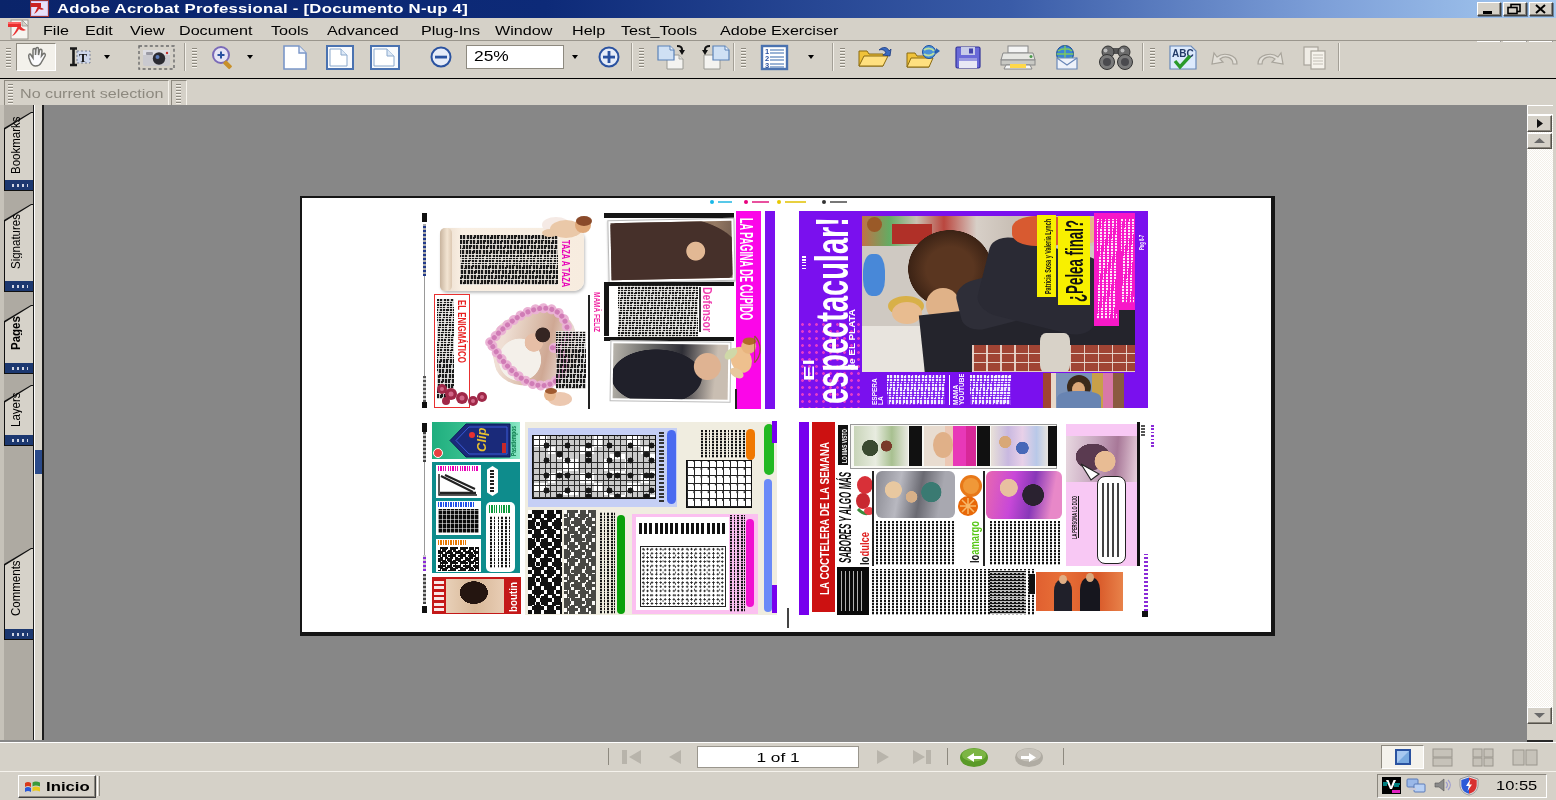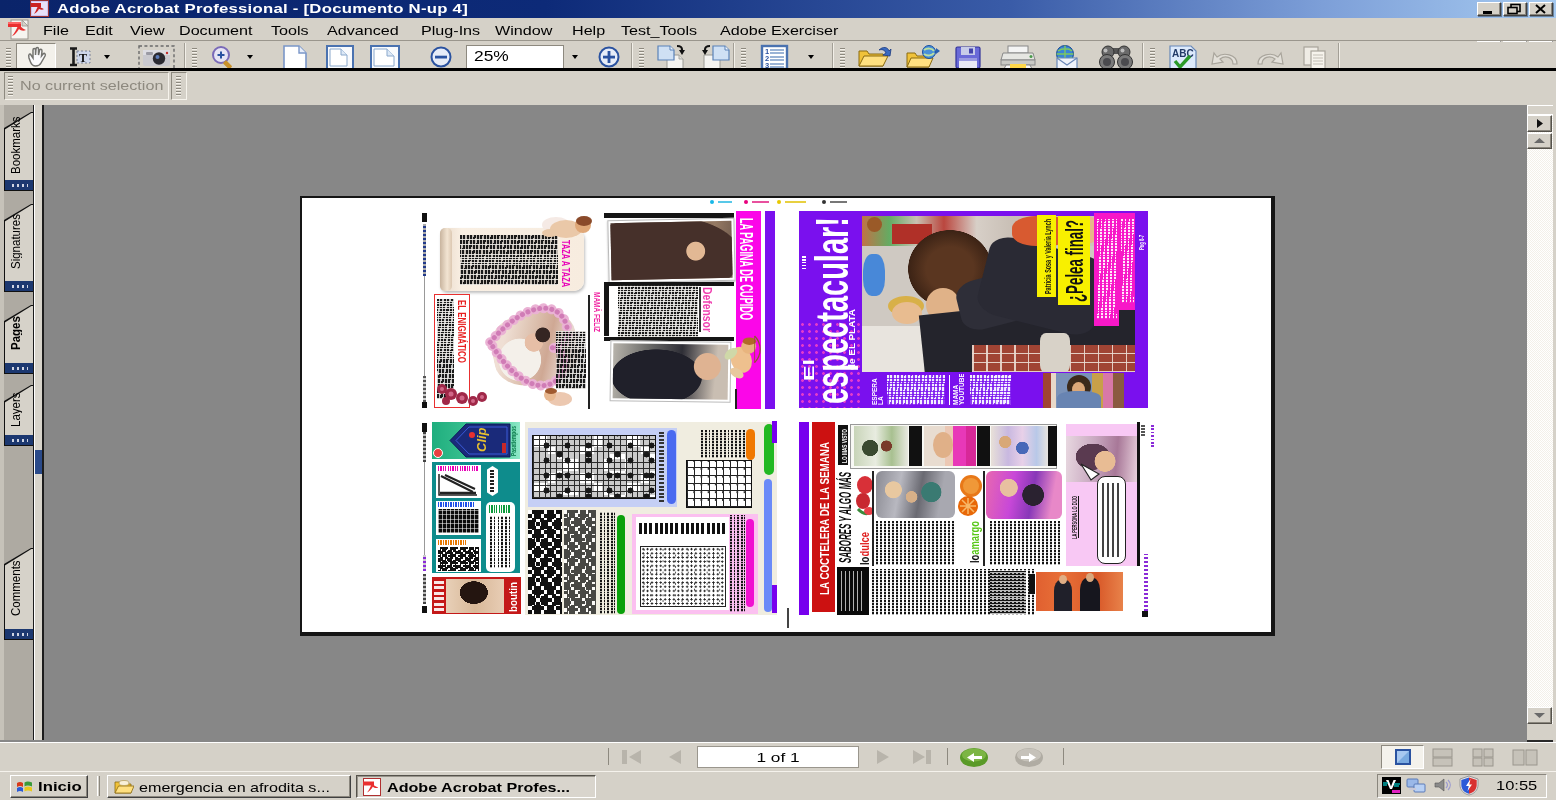--- a/index.html
+++ b/index.html
@@ -13,21 +13,21 @@
 #title-text { position:absolute; left:57px; top:1px; color:#fff; font-weight:bold; font-size:13.5px; letter-spacing:0.2px; transform:scaleX(1.24); transform-origin:0 50%; }
 .winbtn { position:absolute; top:2px; width:24px; height:14px; background:#D5D1C8; border:1px solid #fff; border-right-color:#404040; border-bottom-color:#404040; box-shadow:inset -1px -1px 0 #8a867d, 1px 1px 0 rgba(0,0,0,.35); }
 .winbtn svg { position:absolute; left:0; top:0; }
 
 
 #menubar { position:absolute; left:0; top:18px; width:1556px; height:23px; background:#D5D1C8; border-bottom:1px solid #9a968d; }
 #menubar .mitem { position:absolute; top:5px; font-size:13px; color:#000; transform:scaleX(1.24); transform-origin:0 50%; }
 
 
 #toolbar1 { position:absolute; left:0; top:42px; width:1556px; height:31px; background:#D5D1C8; }
-#toolbar2 { position:absolute; left:0; top:68px; width:1556px; height:25px; background:#D5D1C8; border-top:3px solid #000000; }
+#toolbar2 { position:absolute; left:0; top:78px; width:1556px; height:25px; background:#D5D1C8; border-top:1px solid #000000; }
 .grip { position:absolute; width:5px; background:repeating-linear-gradient(to bottom,#8d897f 0 1px,#f4f1ea 1px 2px,rgba(0,0,0,0) 2px 3px); }
 .tsep { position:absolute; top:1px; width:2px; height:28px; border-left:1px solid #a39f96; border-right:1px solid #f2efe8; }
 .ddarrow { position:absolute; width:0; height:0; border-left:3.5px solid transparent; border-right:3.5px solid transparent; border-top:4.5px solid #000; }
 .ibtn { position:absolute; top:2px; }
 
 
 #mainarea { position:absolute; left:0; top:105px; width:1556px; height:637px; background:#878787; }
 #tabstrip { position:absolute; left:0; top:0; width:33px; height:635px; background:#aeaaa2; border-left:4px solid #c6c2b9; }
 #navedge { position:absolute; left:33px; top:0; width:11px; height:635px; background:#d8d4cb; border-left:1px solid #1c1c1c; border-right:2px solid #1c1c1c; box-shadow:inset 1px 0 0 #fff; }
 .vtab { position:absolute; left:4px; width:29px; background:#d6d2c9; border:1px solid #111; border-right:none; }
@@ -822,46 +822,30 @@
     <rect x="2" y="11" width="9" height="8" fill="#c6c2b9" stroke="#9a968d"></rect>
     <rect x="13" y="11" width="9" height="8" fill="#c6c2b9" stroke="#9a968d"></rect>
   </svg>
   <svg class="abs" style="left:1510px;top:4px;" width="30" height="21" viewBox="0 0 30 21">
     <rect x="3" y="3" width="11" height="15" fill="#c6c2b9" stroke="#9a968d"></rect>
     <rect x="16" y="3" width="11" height="15" fill="#c6c2b9" stroke="#9a968d"></rect>
   </svg>
 </div>
 
 <div id="taskbar">
-  <div class="taskbtn" style="left:10px;width:78px;">
+  <div class="taskbtn" style="left:18px;width:78px;">
     <svg style="position:absolute;left:5px;top:2px;" width="18" height="17" viewBox="0 0 18 17">
       <path d="M1 5 C3 3.5 5 3.5 7 5 L7 9 C5 7.5 3 7.5 1 9 Z" fill="#d83a1a"></path>
       <path d="M8.5 4.5 C10.5 3 13 3 16 4.5 L16 8.5 C13 7 10.5 7 8.5 8.5 Z" fill="#3a9a3a"></path>
       <path d="M1 10 C3 8.5 5 8.5 7 10 L7 14 C5 12.5 3 12.5 1 14 Z" fill="#2a5ad8"></path>
       <path d="M8.5 9.5 C10.5 8 13 8 16 9.5 L16 13.5 C13 12 10.5 12 8.5 13.5 Z" fill="#e8c81a"></path>
     </svg>
     <b style="position:absolute;left:27px;top:3px;font-size:13.5px;transform:scaleX(1.24);transform-origin:0 50%;">Inicio</b>
   </div>
   <div style="position:absolute;left:97px;top:4px;width:3px;height:20px;border-left:1px solid #fff;border-right:1px solid #8a867d;"></div>
-  <div class="taskbtn" style="left:107px;width:244px;">
-    <svg style="position:absolute;left:6px;top:3px;" width="20" height="16" viewBox="0 0 20 16">
-      <path d="M1 3 L1 14 L17 14 L17 5 L8 5 L6.5 3 Z" fill="#f0c23a" stroke="#8a6a10" stroke-width="0.8"></path>
-      <path d="M1 14 L4.5 7 L20 7 L17 14 Z" fill="#ffe080" stroke="#8a6a10" stroke-width="0.8"></path>
-      <ellipse cx="10" cy="4" rx="5" ry="2.5" fill="#f8f0d8" stroke="#b09a50" stroke-width="0.7"></ellipse>
-    </svg>
-    <span style="position:absolute;left:31px;top:4px;transform:scaleX(1.24);transform-origin:0 50%;">emergencia en afrodita s...</span>
-  </div>
-  <div class="taskbtn active" style="left:356px;width:240px;">
-    <svg style="position:absolute;left:6px;top:2px;" width="18" height="18" viewBox="0 0 18 18">
-      <rect x="0.5" y="0.5" width="17" height="17" fill="#fff" stroke="#b03030"></rect>
-      <rect x="0" y="3.5" width="11" height="4" fill="#e93030"></rect>
-      <path d="M9 4.5 C7.5 9.5 5.5 13 4 14.5 C6.5 13.5 8.5 11 9.8 8.8 C11.5 10.3 13.8 10.3 15.2 9.5 C12.8 8.4 10.8 8 9 4.5 Z" fill="#e93030"></path>
-    </svg>
-    <span style="position:absolute;left:30px;top:4px;transform:scaleX(1.24);transform-origin:0 50%;">Adobe Acrobat Profes...</span>
-  </div>
 
   <div style="position:absolute;left:1377px;top:2px;width:170px;height:24px;border:1px solid #8a867d;border-bottom-color:#fff;border-right-color:#fff;"></div>
   <svg style="position:absolute;left:1382px;top:4px;" width="19" height="19" viewBox="0 0 19 19">
     <rect x="0" y="1" width="19" height="17" fill="#000"></rect>
     <path d="M4 4 L8 13 L10 13 L14 4 L11.5 4 L9 10.5 L6.5 4 Z" fill="#fff"></path>
     <path d="M1 7 L6 7 M1 9 L5 9 M12 8 L18 8 M12 10 L17 10" stroke="#00a8a8" stroke-width="1.4"></path>
     <rect x="10" y="14" width="8" height="3" fill="#e020c0"></rect>
   </svg>
   <svg style="position:absolute;left:1406px;top:4px;" width="21" height="19" viewBox="0 0 21 19">
     <rect x="1" y="3" width="11" height="8" rx="1" fill="#9ab8e8" stroke="#5a7ab8"></rect>

